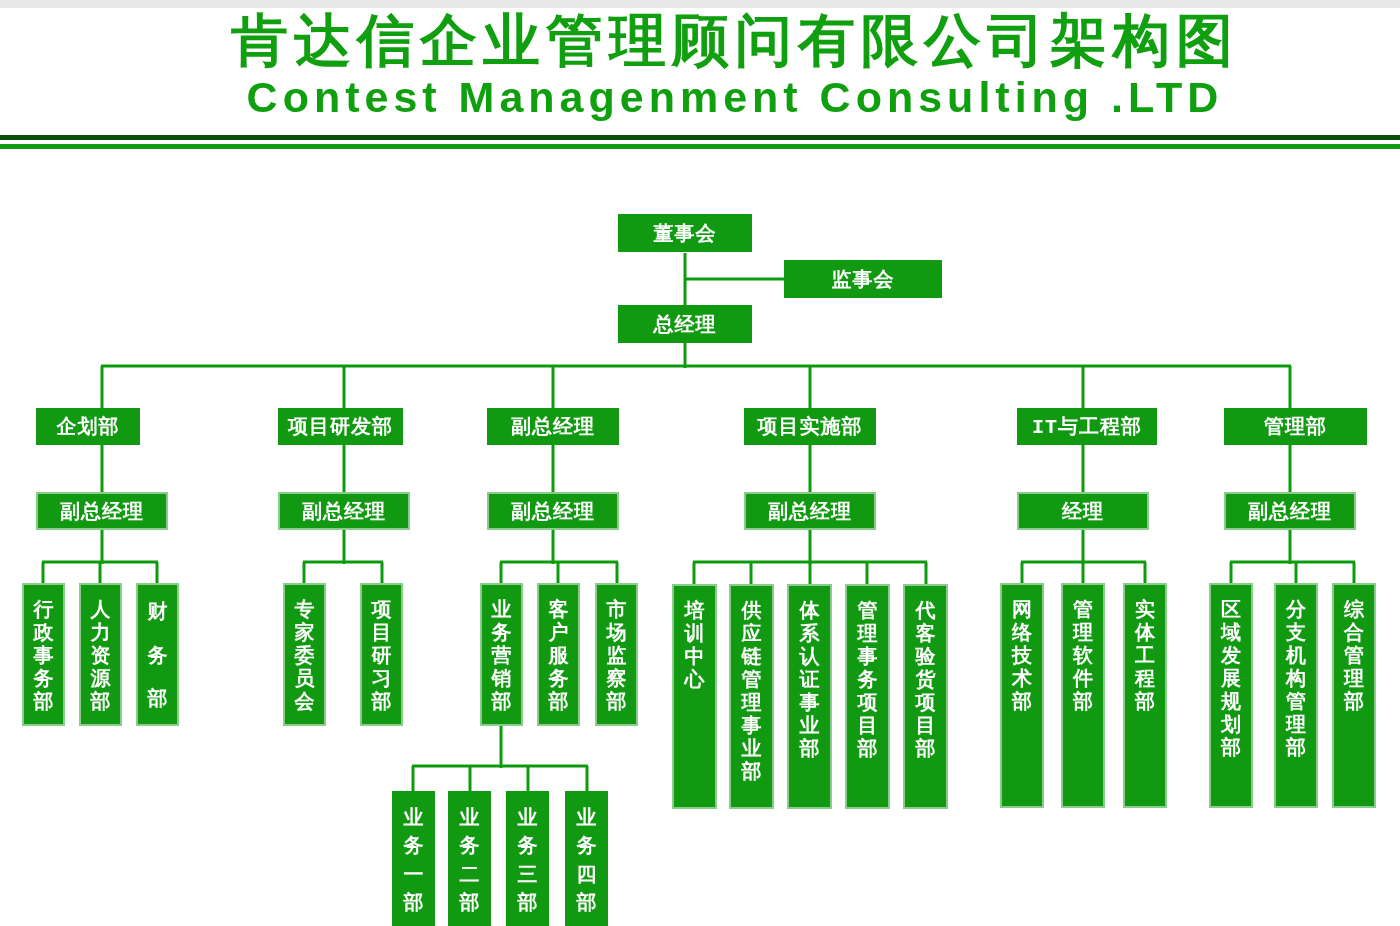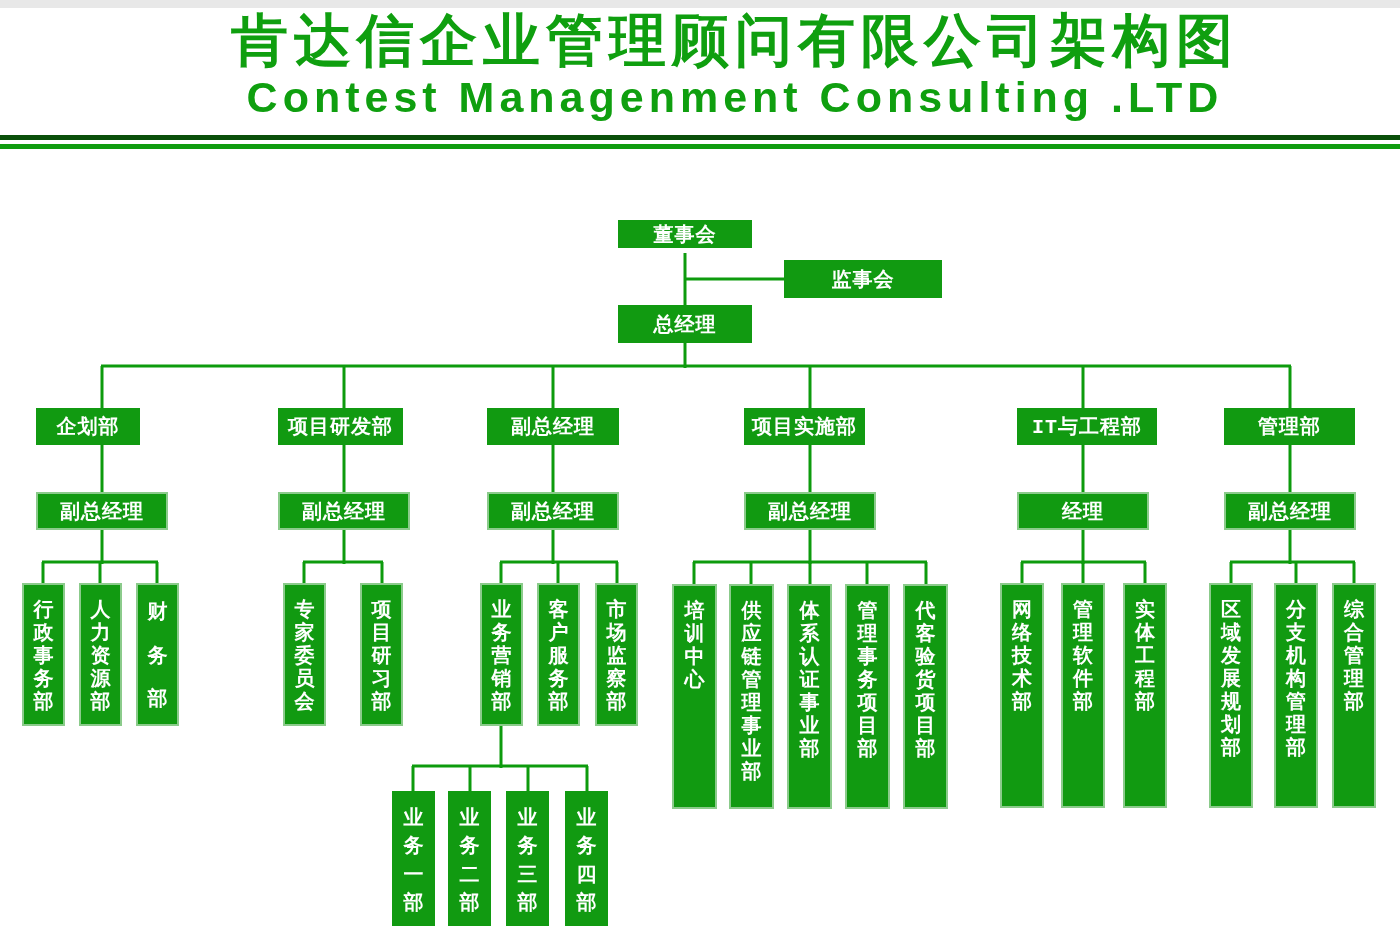--- a/index.html
+++ b/index.html
@@ -117,30 +117,30 @@
     <line x1="1354" y1="554" x2="1354" y2="577"></line>
 
     <line x1="501" y1="718" x2="501" y2="760"></line>
     <line x1="412" y1="758" x2="588" y2="758"></line>
     <line x1="413" y1="758" x2="413" y2="785"></line>
     <line x1="470" y1="758" x2="470" y2="785"></line>
     <line x1="528" y1="758" x2="528" y2="785"></line>
     <line x1="587" y1="758" x2="587" y2="785"></line>
   </svg>
 
-  <div class="node" style="left:618px;top:212px;width:134px;height:28px;">董事会</div>
+  <div class="node" style="left:618px;top:206px;width:134px;height:38px;">董事会</div>
   <div class="node" style="left:784px;top:252px;width:158px;height:38px;">监事会</div>
   <div class="node" style="left:618px;top:297px;width:134px;height:38px;text-align:right;">总经理</div>
 
   <div class="node" style="left:36px;top:400px;width:104px;height:37px;">企划部</div>
   <div class="node" style="left:278px;top:400px;width:125px;height:37px;">项目研发部</div>
   <div class="node" style="left:487px;top:400px;width:132px;height:37px;">副总经理</div>
-  <div class="node" style="left:744px;top:400px;width:121px;height:37px;">项目实施部</div>
+  <div class="node" style="left:744px;top:400px;width:132px;height:37px;">项目实施部</div>
   <div class="node" style="left:1017px;top:400px;width:140px;height:37px;font-family:Liberation Mono, monospace;">IT与工程部</div>
-  <div class="node" style="left:1224px;top:400px;width:131px;height:37px;">管理部</div>
+  <div class="node" style="left:1224px;top:400px;width:143px;height:37px;">管理部</div>
 
   <div class="node bordered" style="left:36px;top:484px;width:132px;height:38px;">副总经理</div>
   <div class="node bordered" style="left:278px;top:484px;width:132px;height:38px;">副总经理</div>
   <div class="node bordered" style="left:487px;top:484px;width:132px;height:38px;">副总经理</div>
   <div class="node bordered" style="left:744px;top:484px;width:132px;height:38px;">副总经理</div>
   <div class="node bordered" style="left:1017px;top:484px;width:132px;height:38px;">经理</div>
   <div class="node bordered" style="left:1224px;top:484px;width:132px;height:38px;">副总经理</div>
 
   <div class="node bordered vnode" style="left:22px;top:575px;width:43px;height:143px;">
       <span class="char">行</span>

